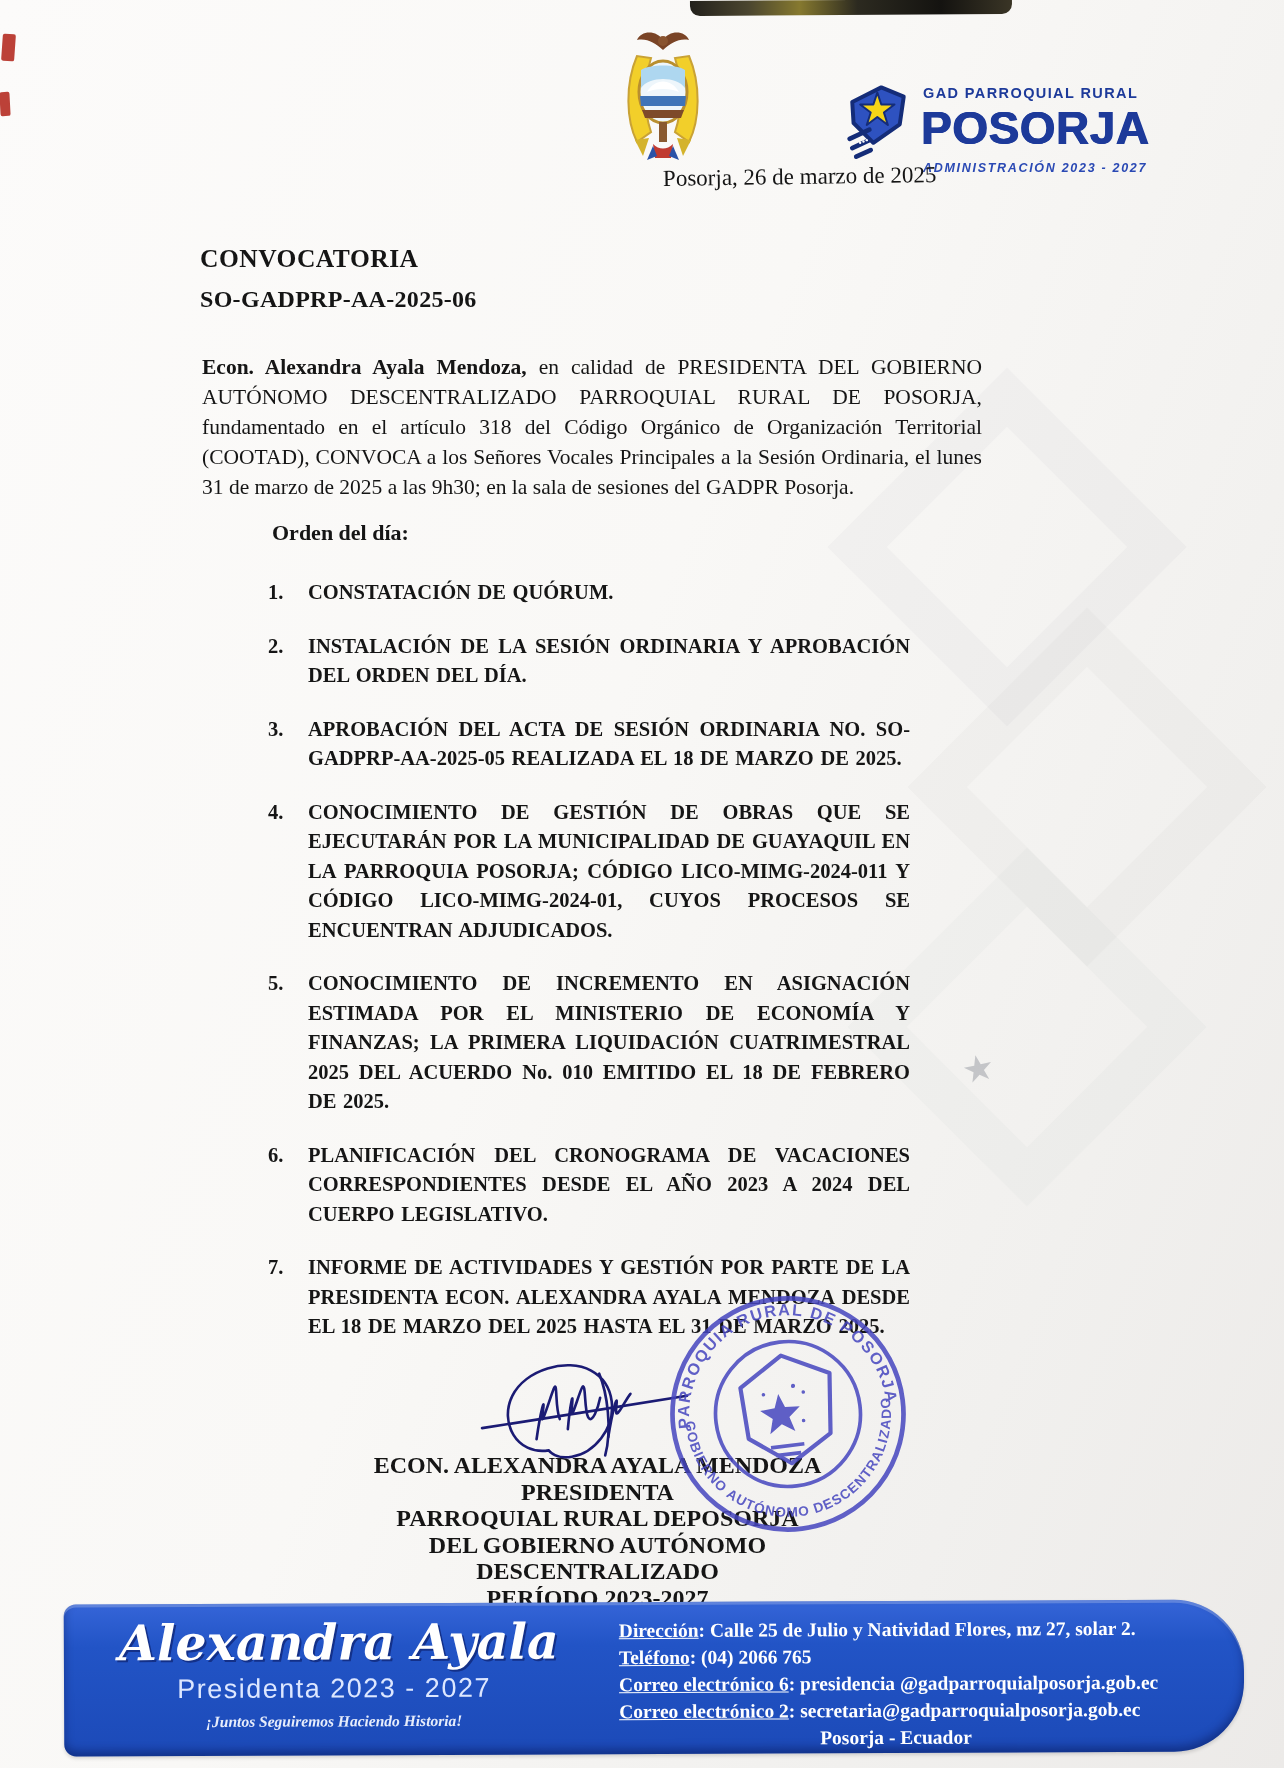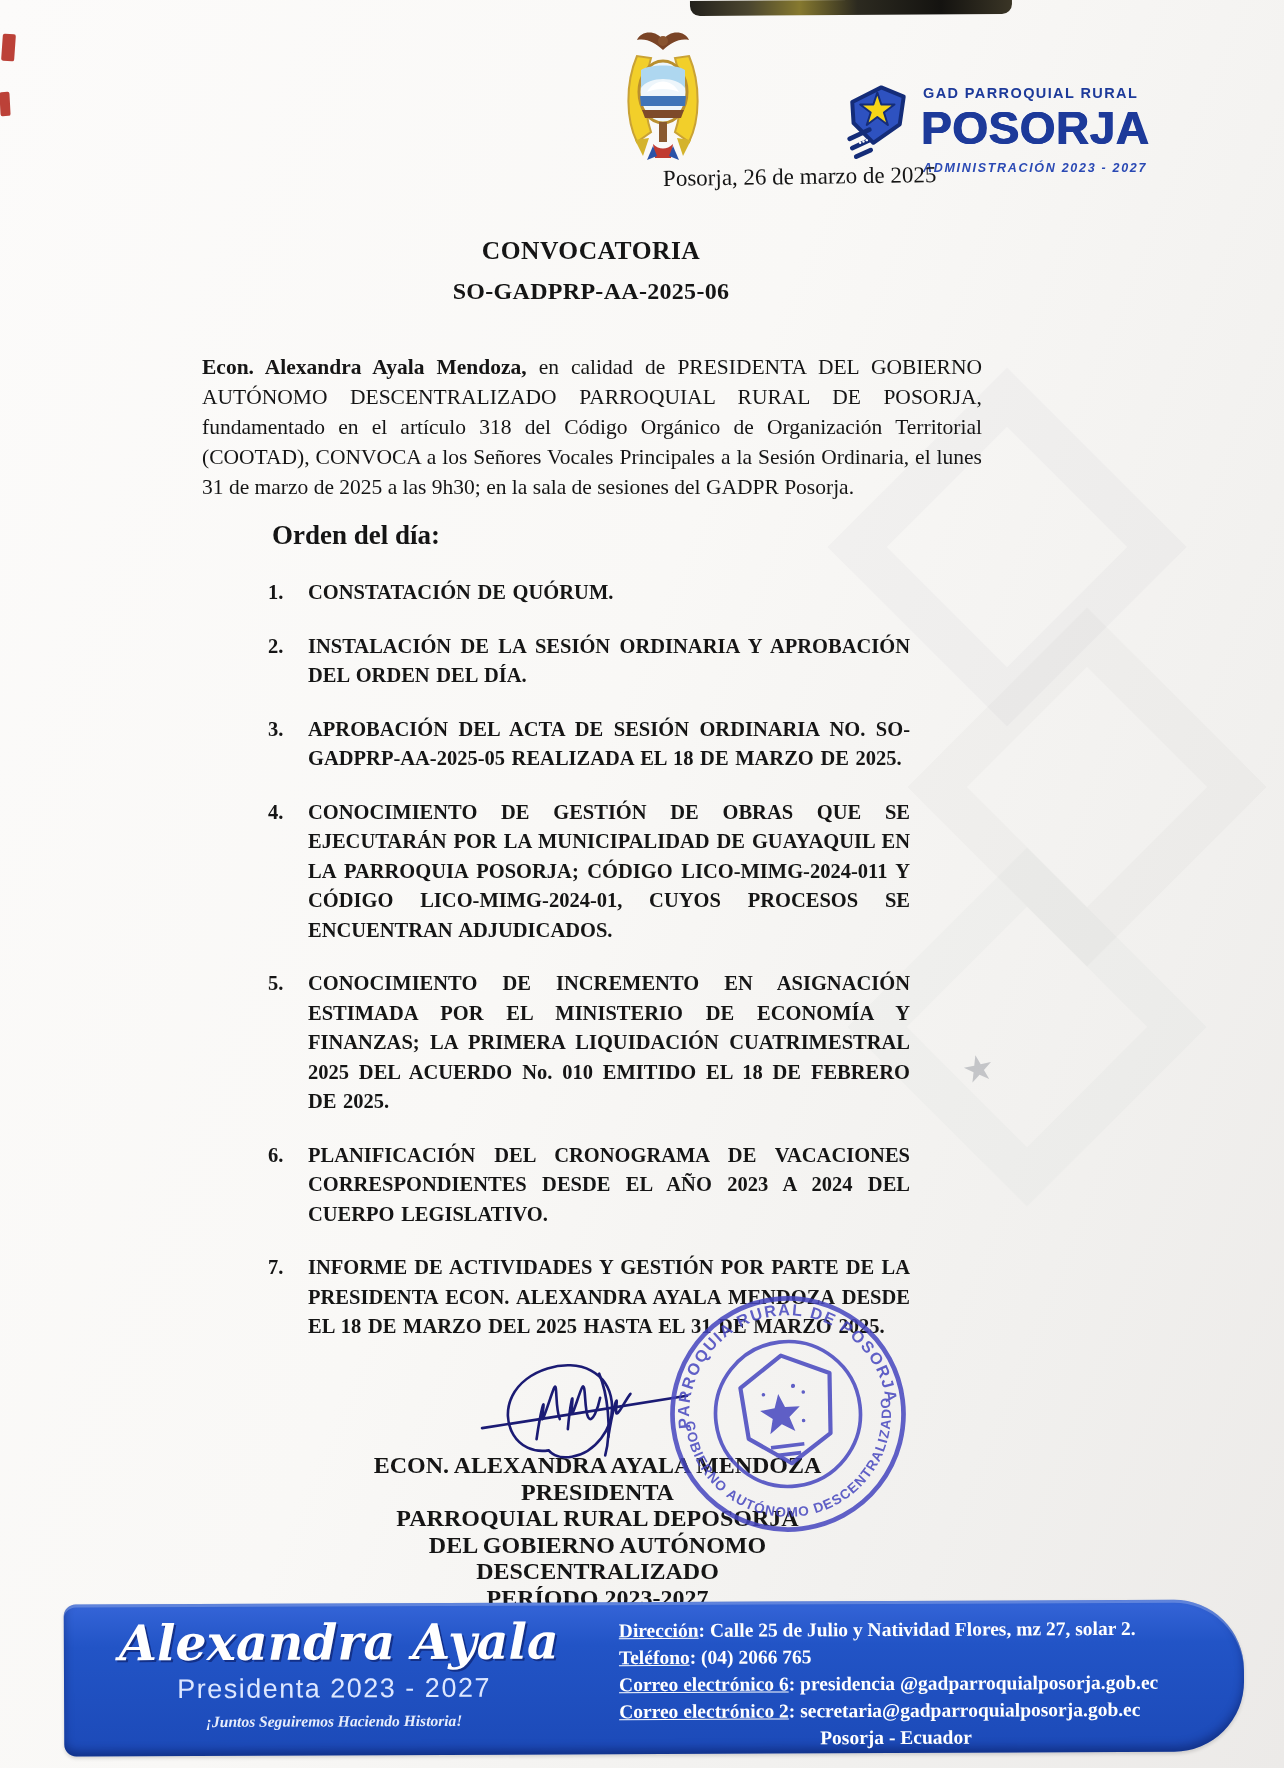--- a/index.html
+++ b/index.html
@@ -26,29 +26,29 @@
   
   .crest{position:absolute;left:612px;top:26px;width:102px;height:140px;z-index:2;}
   .logo{position:absolute;left:843px;top:30px;width:250px;height:112px;z-index:2;font-family:"Liberation Sans",sans-serif;margin-top:47px;}
   .logo-shield{position:absolute;left:0;top:4px;width:66px;height:88px;}
   .logo-tagline{position:absolute;left:80px;top:8px;font-size:14.5px;font-weight:bold;letter-spacing:1.4px;color:#1d3a9a;white-space:nowrap;}
   .logo-name{position:absolute;left:78px;top:24px;font-size:46px;font-weight:bold;letter-spacing:.5px;color:#1d3a9a;
     text-shadow:.7px 0 0 #1d3a9a,-.4px 0 0 #1d3a9a;white-space:nowrap;}
   .logo-admin{position:absolute;left:80px;top:84px;font-size:12.5px;font-weight:bold;letter-spacing:1.7px;color:#2a49b4;white-space:nowrap;font-style:italic;}
   .date-line{position:absolute;right:348px;top:164px;font-size:23px;z-index:2;transform:rotate(-.8deg);}
   
-  .title-block{position:absolute;left:200px;top:236px;width:782px;text-align:center;z-index:2;}
+  .title-block{position:absolute;left:200px;top:244px;width:782px;text-align:left;z-index:2;}
   .doc-title{font-size:25.5px;font-weight:bold;letter-spacing:.5px;}
   .doc-code{font-size:24px;font-weight:bold;margin-top:12px;letter-spacing:.3px;}
   
   .intro{position:absolute;left:202px;top:330px;width:780px;font-size:21.5px;line-height:30px;
     text-align:justify;text-align-last:left;z-index:2;}
   .intro .lead{font-weight:bold;}
   
-  .agenda-heading{position:absolute;left:272px;top:520px;font-size:27px;font-weight:bold;z-index:2;font-family:Liberation Serif, serif;}
+  .agenda-heading{position:absolute;left:272px;top:520px;font-size:22px;font-weight:bold;z-index:2;font-family:Liberation Serif, serif;}
   .agenda{position:absolute;left:268px;top:578px;width:642px;list-style:none;margin:0;padding:0;z-index:2;}
   .agenda li{display:flex;margin-bottom:24px;font-size:20.5px;font-weight:bold;line-height:29.5px;}
   .agenda .num{width:40px;flex:0 0 40px;}
   .agenda .txt{flex:1;text-align:justify;text-align-last:left;word-spacing:1.5px;}
   
   .sig-scribble{position:absolute;left:478px;top:1348px;width:212px;height:132px;z-index:3;}
   .stamp{position:absolute;left:662px;top:1288px;width:252px;height:252px;z-index:3;opacity:.85;transform:rotate(-7deg);}
   .sig-block{position:absolute;left:305px;top:1452px;width:585px;text-align:center;font-size:24px;
     font-weight:bold;line-height:26.5px;z-index:2;}
   

